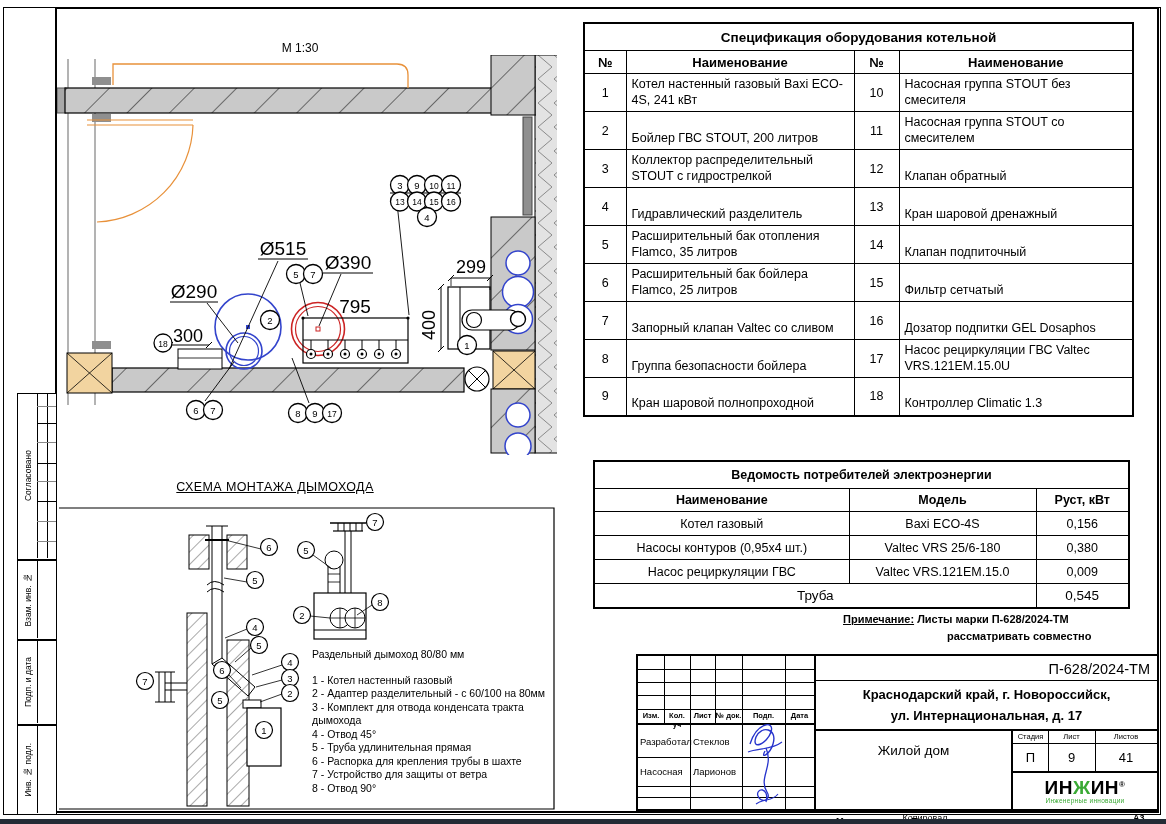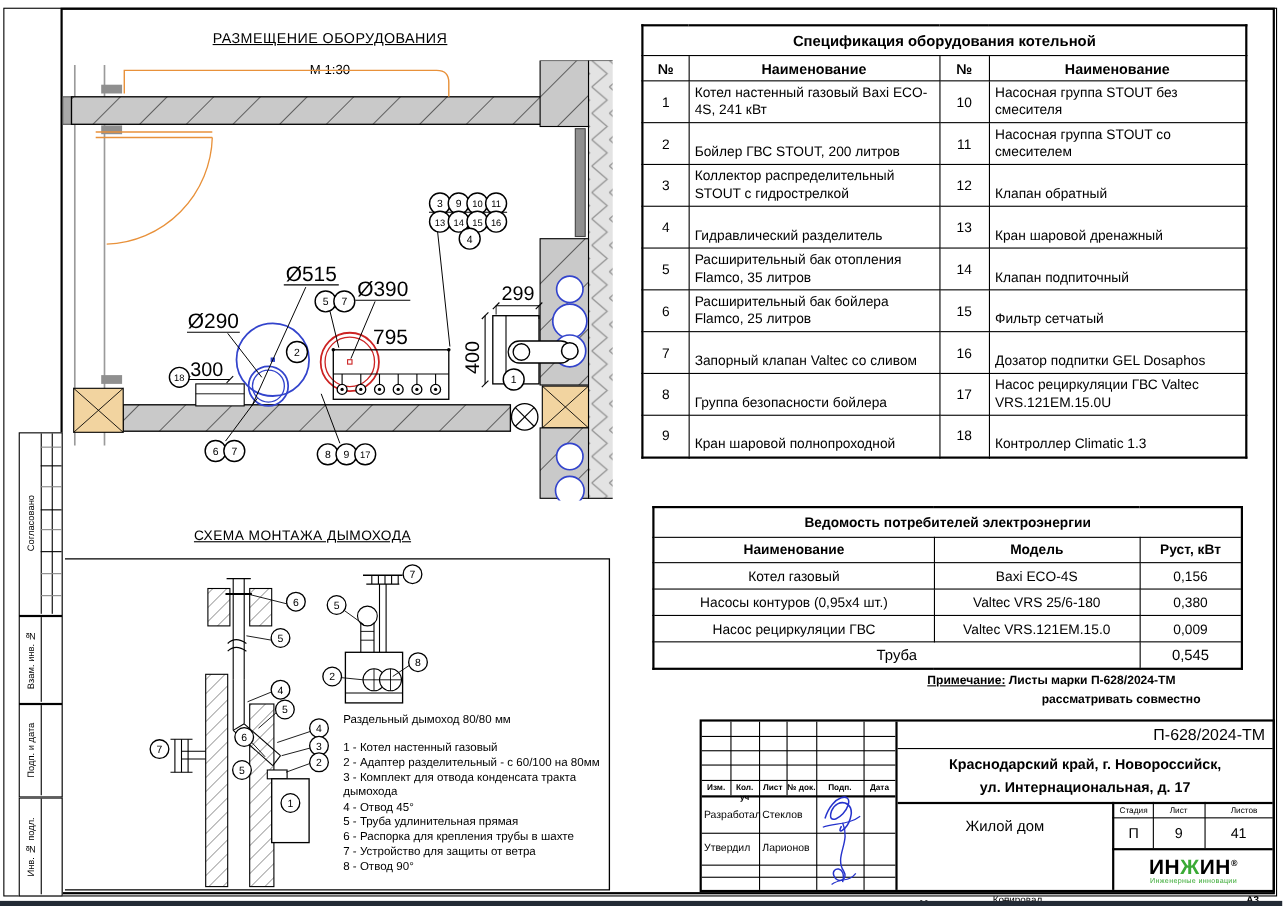--- a/index.html
+++ b/index.html
@@ -98,21 +98,20 @@
     </div>
   </div>
   <div class="abs sbox" style="left:17px;top:725px;width:40px;height:90px;">
     <div class="abs vl" style="left:19px;top:0;height:87px;"></div>
     <div class="abs vcell" style="left:0;top:0;width:19px;height:87px;">
       <span class="vtext">Инв. № подл.</span>
     </div>
   </div>
 
   <div class="abs" style="left:150px;top:27px;width:300px;">
-    <div class="dwg-title"><span class="u">РАЗМЕЩЕНИЕ ОБОРУДОВАНИЯ</span></div>
     <div class="dwg-scale">М 1:30</div>
   </div>
 
   <svg class="abs" style="left:57px;top:55px;" width="500" height="400" viewBox="0 0 500 400">
     <defs>
       <pattern id="hA" width="30" height="30" patternUnits="userSpaceOnUse" patternTransform="rotate(45)">
         <rect width="30" height="30" fill="#c9c9c9"></rect>
         <line x1="0" y1="0" x2="0" y2="30" stroke="#333" stroke-width="1.3"></line>
       </pattern>
       <pattern id="zz" width="16" height="24" patternUnits="userSpaceOnUse">
@@ -582,21 +581,21 @@
 
     <div class="cell tb-small" style="left:0;top:55px;width:26px;">Изм.</div>
     <div class="cell tb-small" style="left:26px;top:55px;width:26px;">Кол. уч</div>
     <div class="cell tb-small" style="left:52px;top:55px;width:25px;">Лист</div>
     <div class="cell tb-small" style="left:77px;top:55px;width:27px;">№ док.</div>
     <div class="cell tb-small" style="left:104px;top:55px;width:43px;">Подп.</div>
     <div class="cell tb-small" style="left:147px;top:55px;width:29px;">Дата</div>
 
     <div class="cell tb-role" style="left:0;top:69px;width:52px;height:32px;">Разработал</div>
     <div class="cell tb-role" style="left:53px;top:69px;width:51px;height:32px;">Стеклов</div>
-    <div class="cell tb-role" style="left:0;top:101px;width:52px;height:29px;">Утвердил</div>
+    <div class="cell tb-role" style="left:0;top:101px;width:52px;height:29px;">Насосная</div>
     <div class="cell tb-role" style="left:53px;top:101px;width:51px;height:29px;">Ларионов</div>
 
     <svg class="cell" style="left:104px;top:62px;" width="44" height="91" viewBox="0 0 44 91">
       <path d="M8,26 C15,4 33,2 29,14 C25,26 9,33 14,19 C19,7 36,10 31,26 C28,36 18,42 23,33" fill="none" stroke="#2633cc" stroke-width="1.4"></path>
       <path d="M24,30 C32,48 16,60 25,74 C30,82 19,86 16,78 C13,70 28,68 24,84" fill="none" stroke="#2633cc" stroke-width="1.3"></path>
       <path d="M6,34 C16,30 30,32 40,24" fill="none" stroke="#2633cc" stroke-width="1.1"></path>
       <path d="M14,86 C22,80 30,84 36,76" fill="none" stroke="#2633cc" stroke-width="1.1"></path>
     </svg>
 
     <div class="cell hl" style="left:178px;top:24px;width:341px;"></div>
@@ -612,21 +611,21 @@
       <div>Краснодарский край, г. Новороссийск,</div>
       <div>ул. Интернациональная, д. 17</div>
     </div>
     <div class="cell tb-obj" style="left:178px;top:75px;width:195px;height:40px;line-height:40px;">Жилой дом</div>
     <div class="cell tb-sheetname" style="left:178px;top:119px;width:195px;margin-top:40px;">
       <div>Котельная. Размещение</div>
       <div>оборудования</div>
     </div>
     <div class="cell tb-small" style="left:375px;top:76px;width:35px;font-weight:normal;">Стадия</div>
     <div class="cell tb-small" style="left:410px;top:76px;width:47px;font-weight:normal;">Лист</div>
-    <div class="cell tb-small" style="left:457px;top:76px;width:72px;font-weight:normal;">Листов</div>
+    <div class="cell tb-small" style="left:457px;top:76px;width:62px;font-weight:normal;">Листов</div>
     <div class="cell tb-val" style="left:375px;top:88px;width:35px;height:27px;line-height:27px;">П</div>
     <div class="cell tb-val" style="left:410px;top:88px;width:47px;height:27px;line-height:27px;">9</div>
     <div class="cell tb-val" style="left:457px;top:88px;width:62px;height:27px;line-height:27px;">41</div>
 
     <div class="cell" style="left:375px;top:120px;width:144px;height:32px;">
       <div class="logo-line">
         <span>ИН</span><span class="logo-green">Ж</span><span>ИН</span><span class="logo-reg">®</span>
       </div>
       <div class="logo-sub">Инженерные инновации</div>
     </div>

